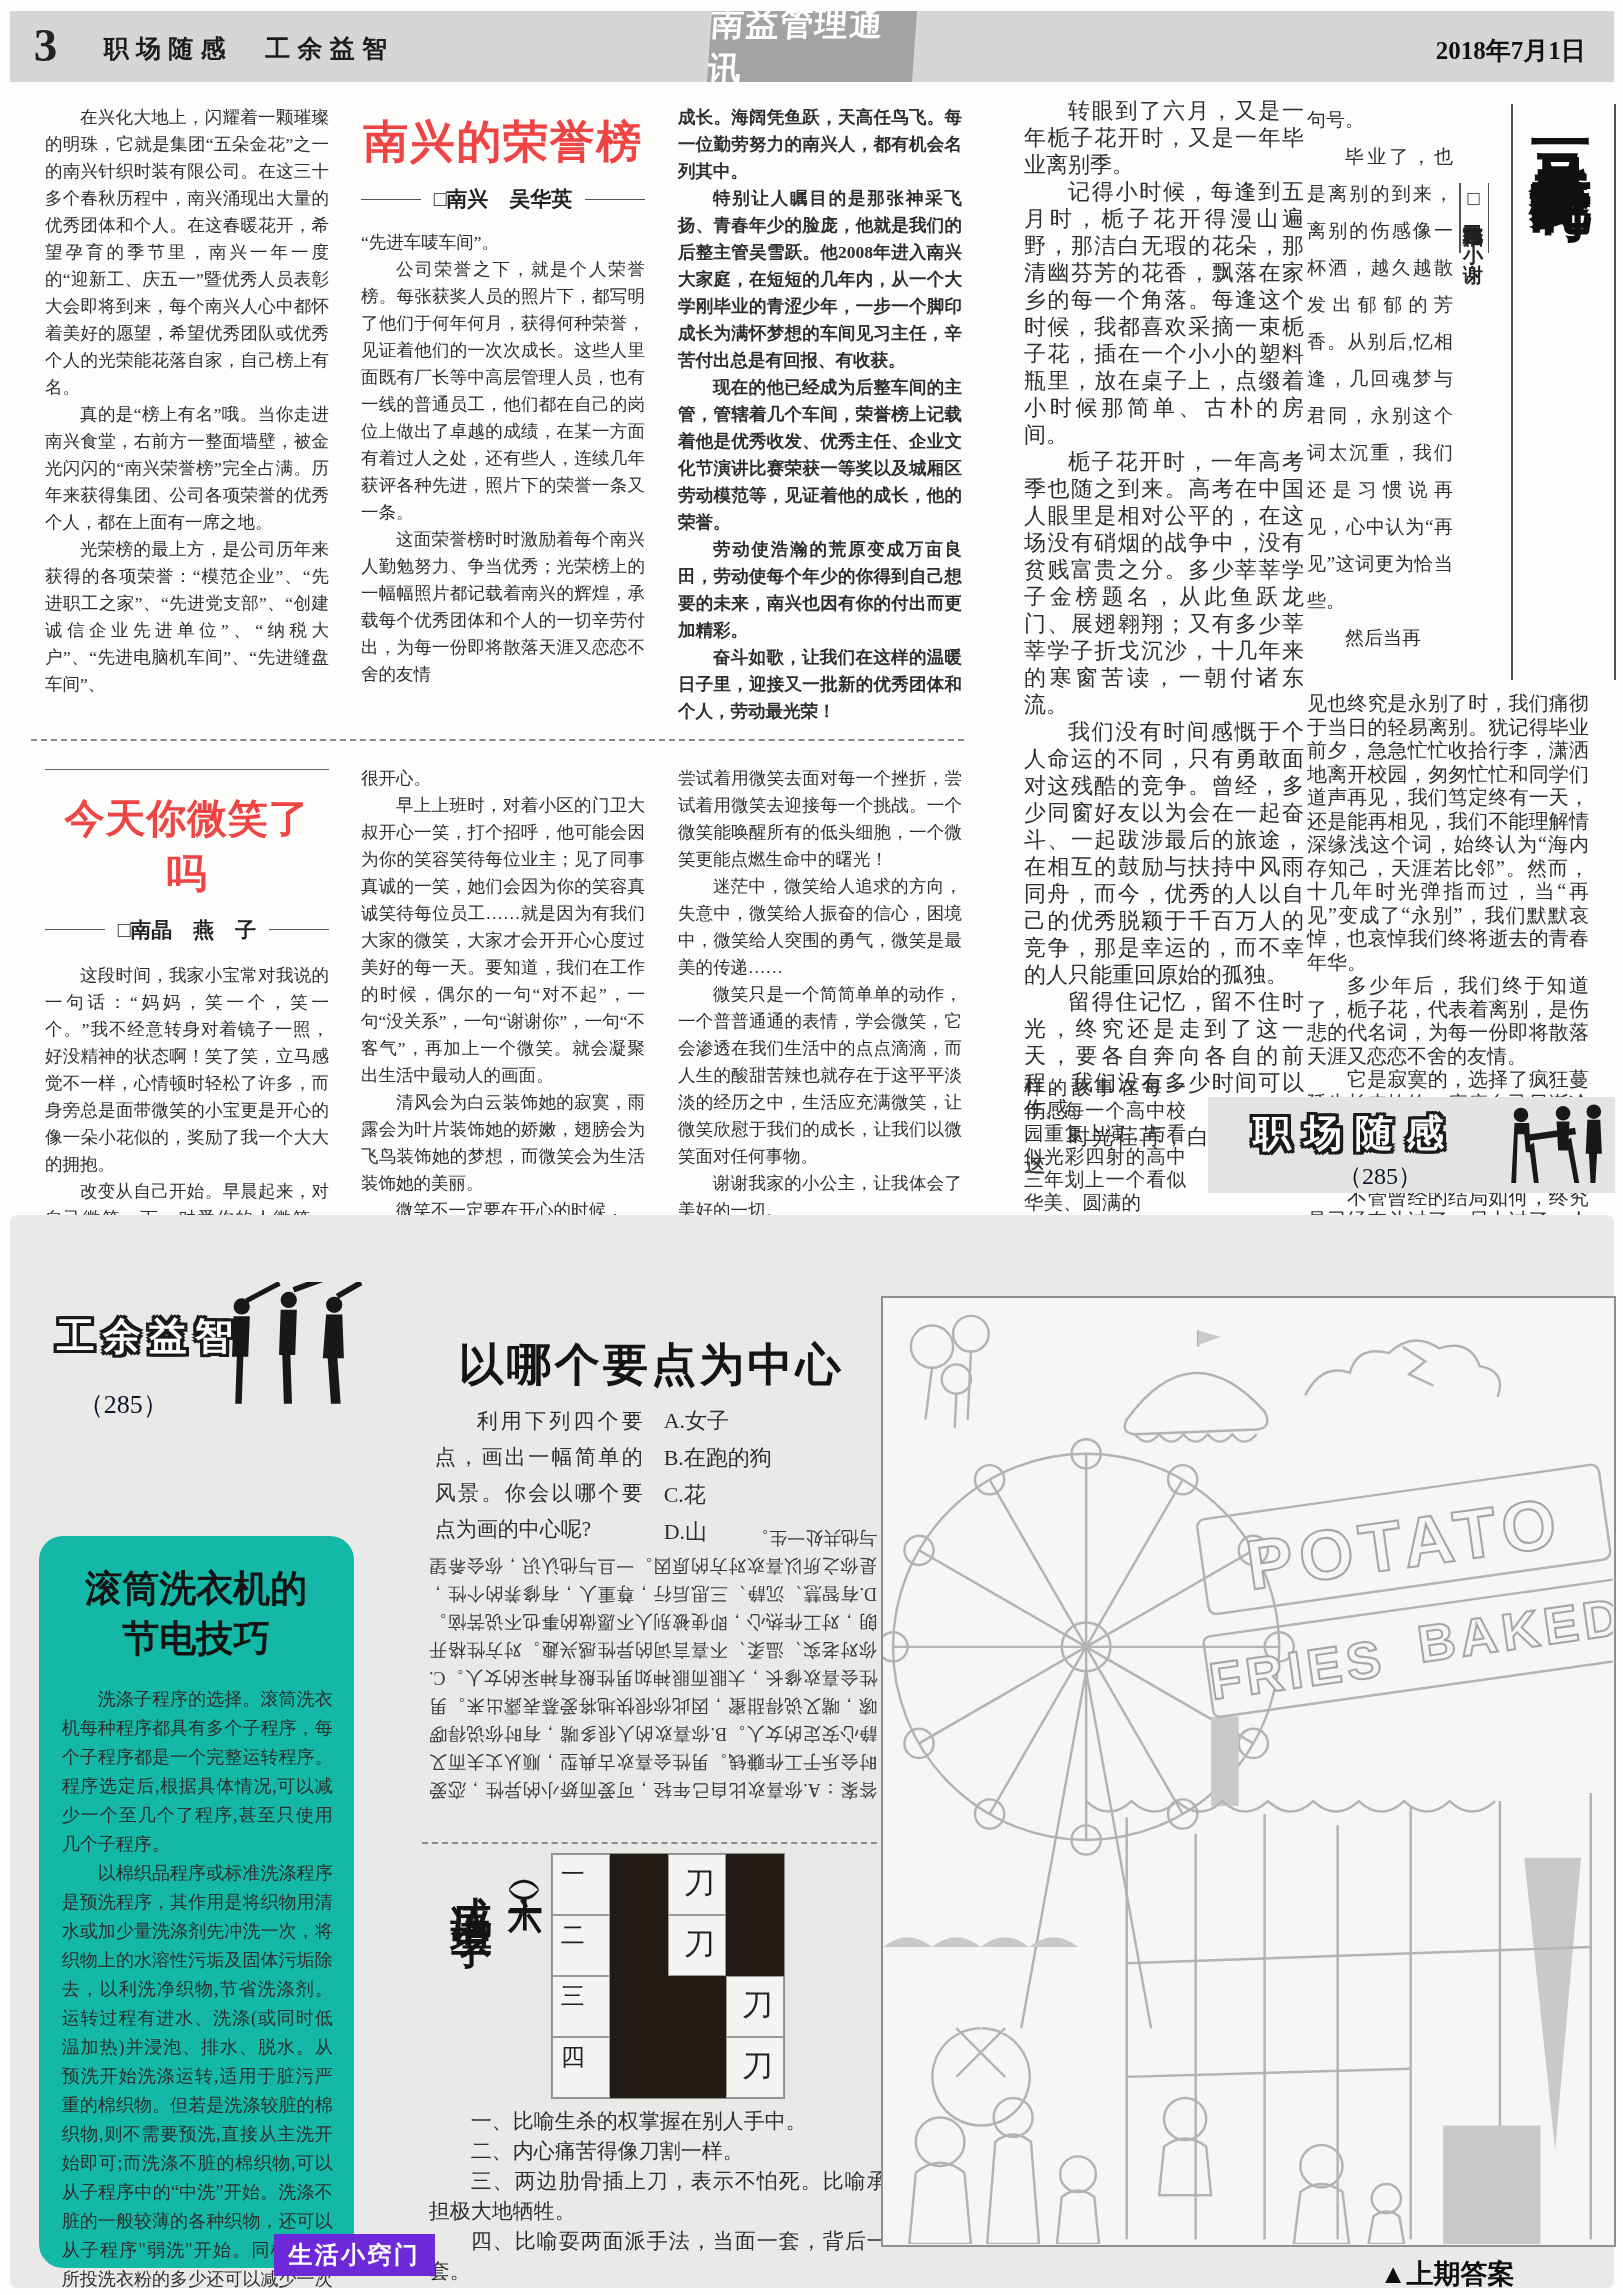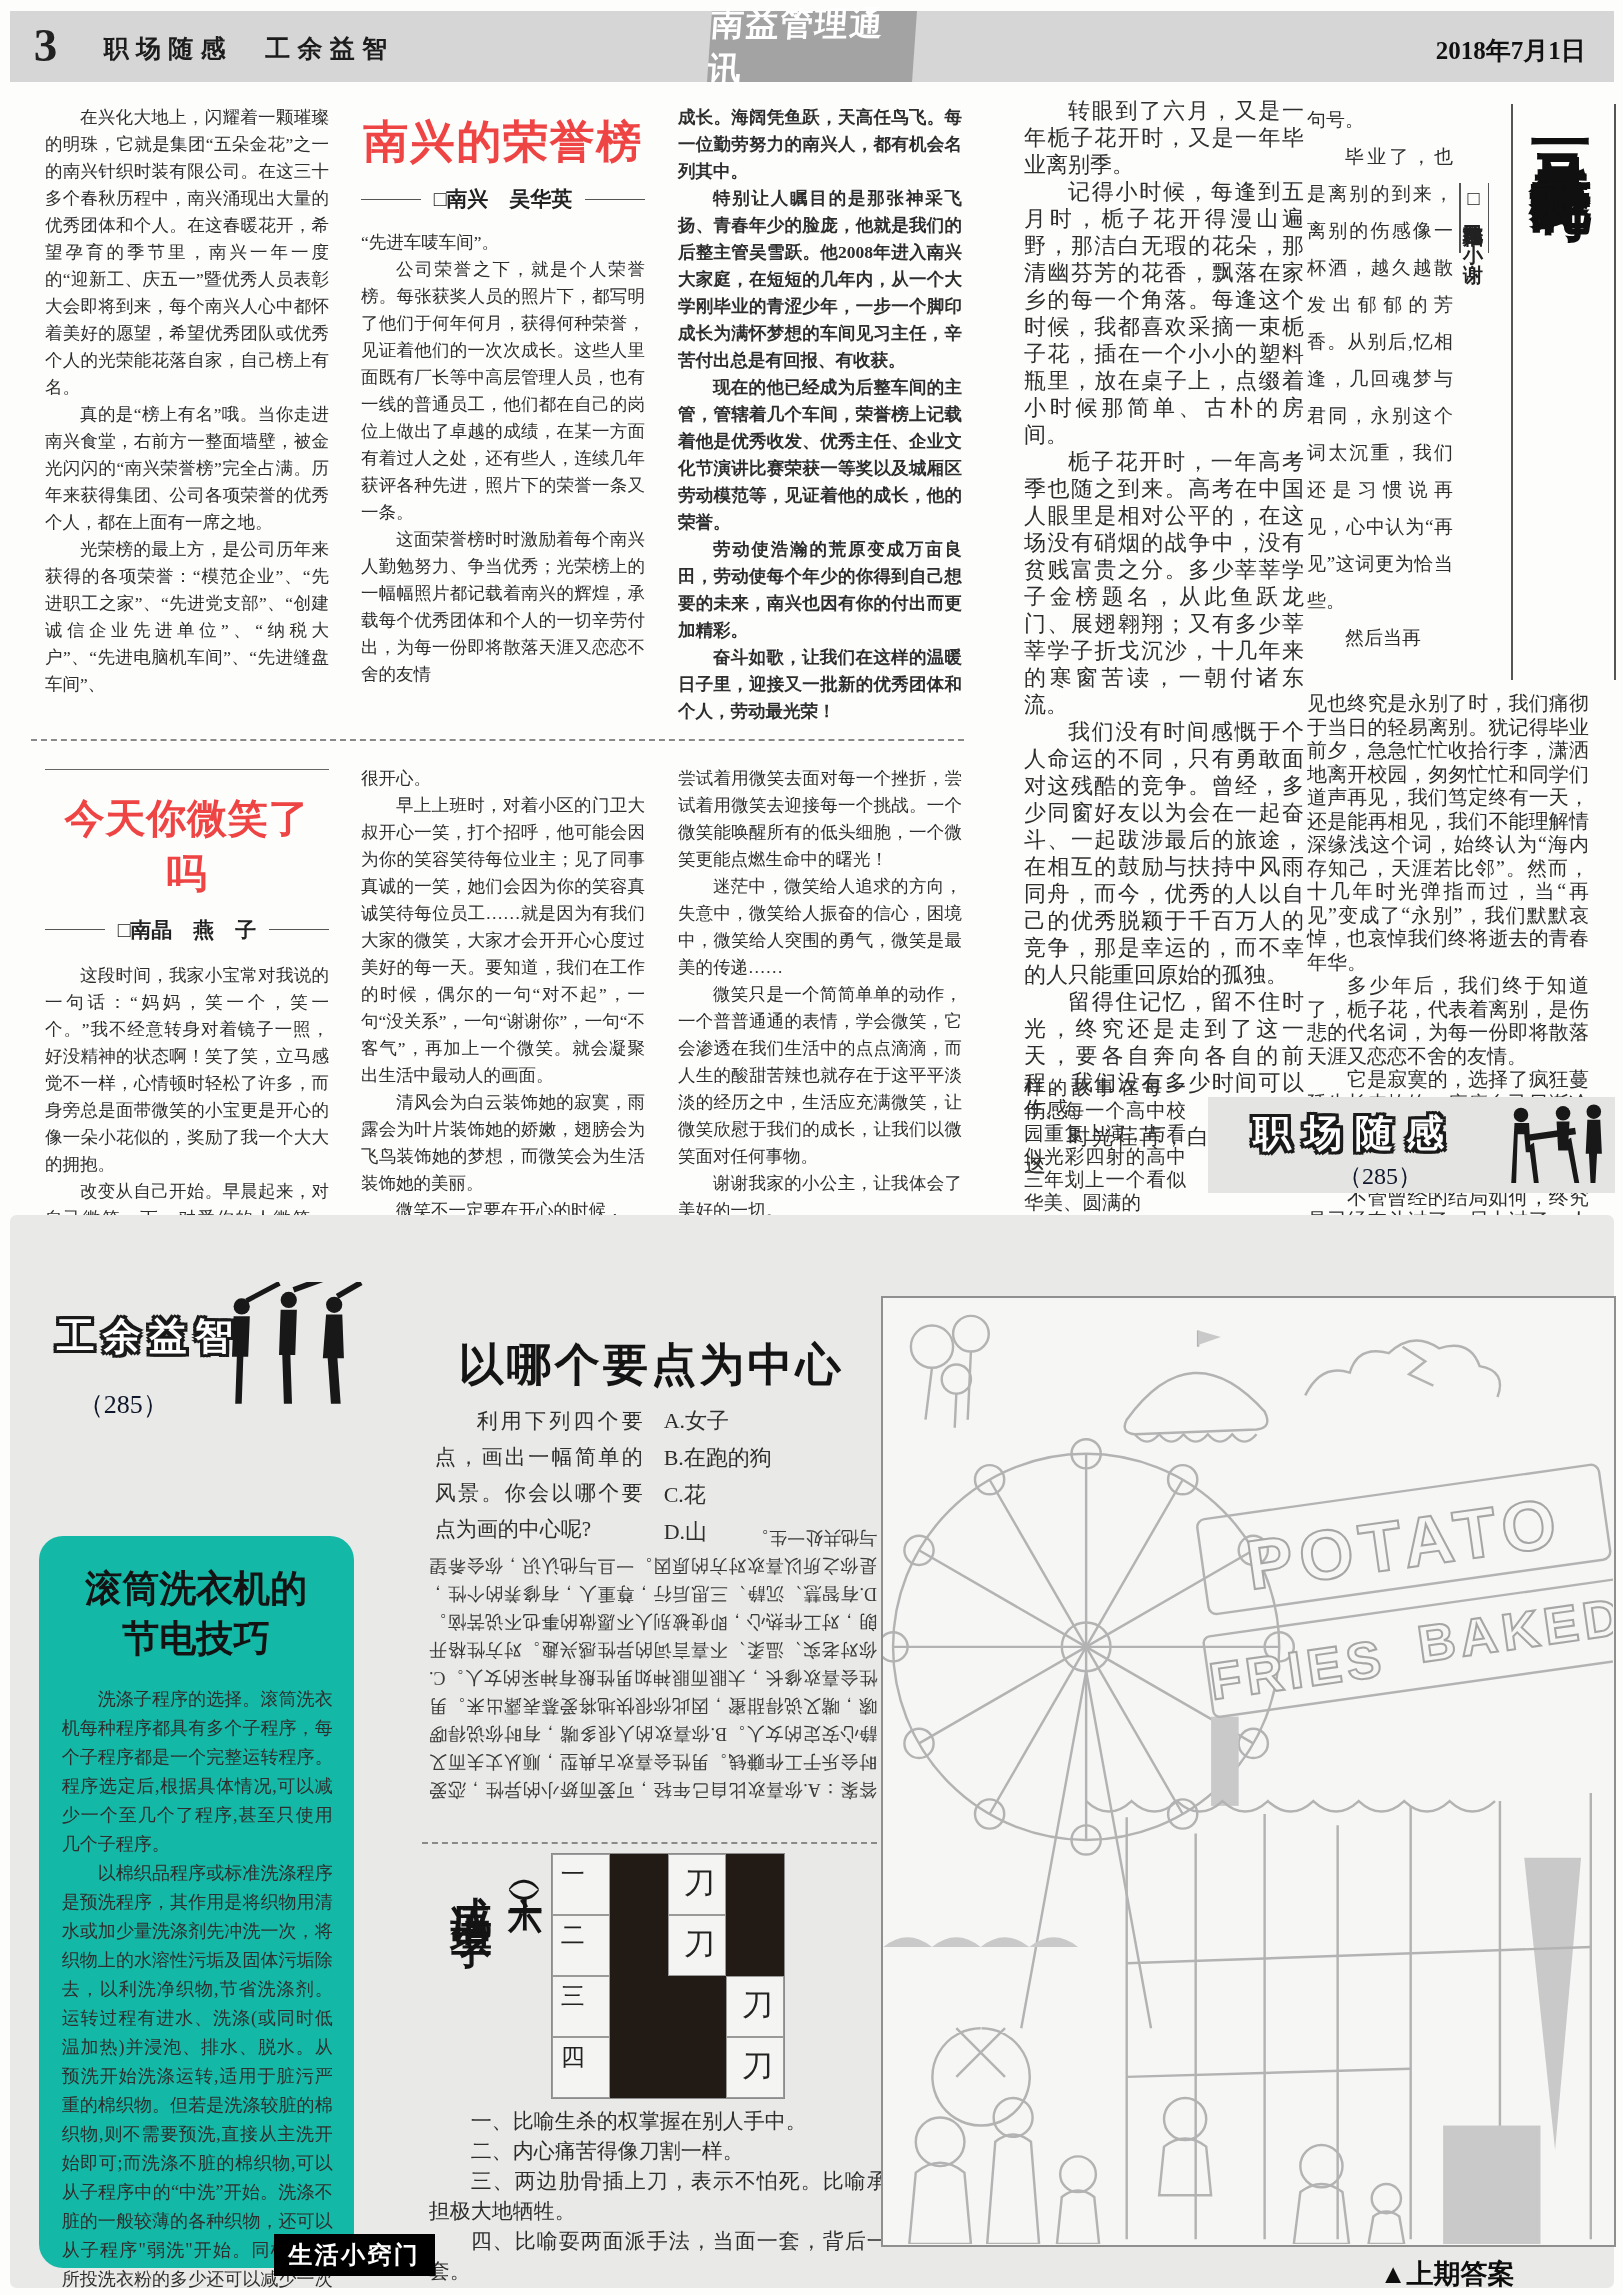--- a/index.html
+++ b/index.html
@@ -35,21 +35,21 @@
   .bubble{color:#fff;font-weight:bold;
     text-shadow:-3.2px -3.2px 0 #1a1a1a,3.2px -3.2px 0 #1a1a1a,-3.2px 3.2px 0 #1a1a1a,3.2px 3.2px 0 #1a1a1a,
                 0 -3.2px 0 #1a1a1a,0 3.2px 0 #1a1a1a,-3.2px 0 0 #1a1a1a,3.2px 0 0 #1a1a1a;}
   .badge-num{font-size:24px;font-weight:normal;color:#0f172a;}
   
   .bottom-panel{position:absolute;left:9.7px;top:1215px;width:1604px;height:1073px;background:#e9e9e7;border-radius:6.5px;}
   .white-card{position:absolute;left:29px;top:321px;width:315px;height:732px;background:#14b8a6;border-radius:24px;}
   .card-title{font-size:37px;font-weight:bold;color:#131313;text-align:center;line-height:1.35;margin-top:28px;}
   .card-body{margin:21px 21px 0 23px;font-size:18px;line-height:29px;text-align:justify;}
   .card-body p{margin:0;text-indent:2em;}
-  .tips-badge{position:absolute;left:264px;top:1019px;width:161px;height:42px;background:#000000;color:#fff;
+  .tips-badge{position:absolute;left:264px;top:1019px;width:161px;height:42px;background:#6d28d9;color:#fff;
       display:flex;align-items:center;justify-content:center;font-size:24px;font-weight:bold;letter-spacing:2.4px;z-index:6;}
   
   .fp-title{position:absolute;left:412px;top:120px;width:459px;text-align:center;font-size:45px;font-weight:bold;
       letter-spacing:3.2px;color:#141414;}
   .fp-instr{position:absolute;left:425px;top:188px;width:208px;font-size:21px;line-height:36px;text-align:justify;text-indent:2em;}
   .fp-opts{position:absolute;left:654px;top:187px;font-size:22px;line-height:37px;}
   .fp-answer-wrap{position:absolute;left:419px;top:309px;width:448px;}
   .fp-answer{transform:rotate(180deg);font-size:18px;line-height:28px;text-align:justify;color:#3a3a3a;}
   
   .cw-label{position:absolute;left:435px;top:648px;writing-mode:vertical-rl;font-size:41px;font-weight:bold;

